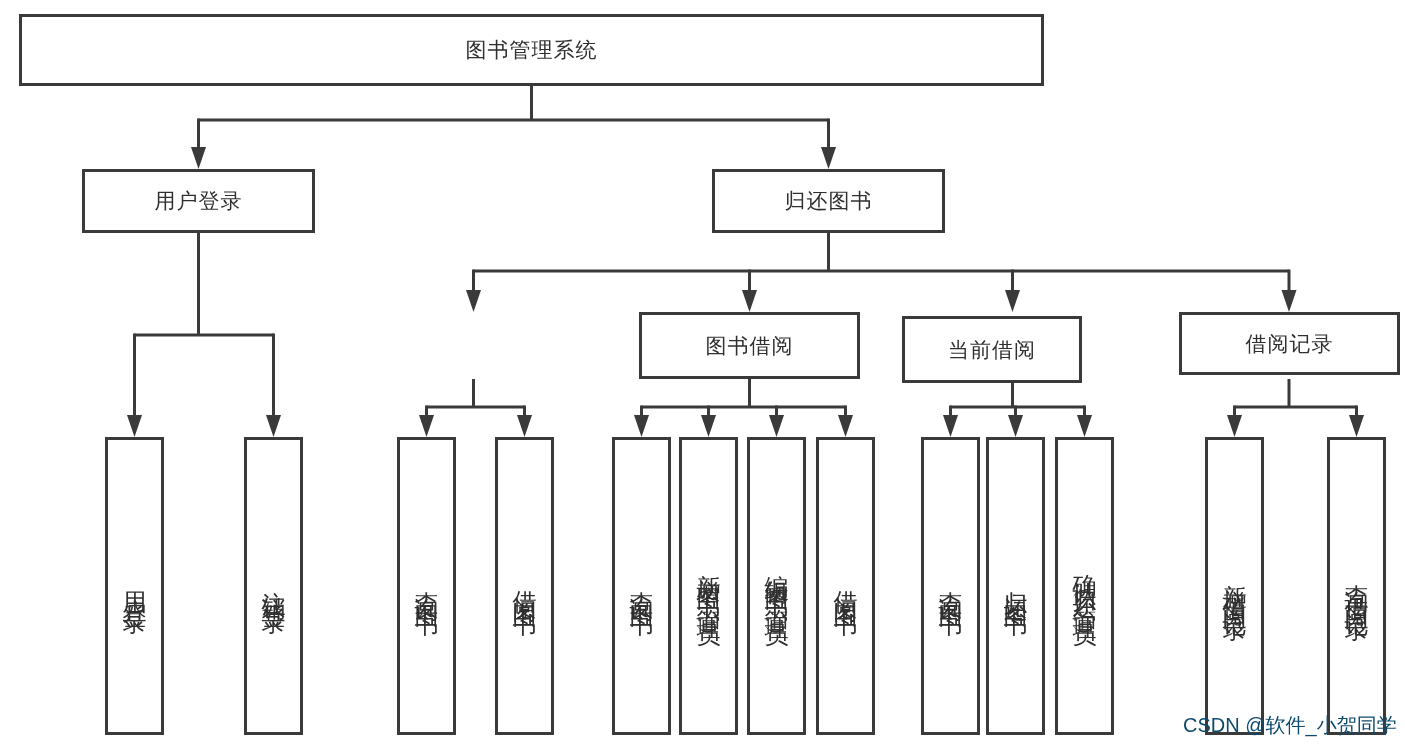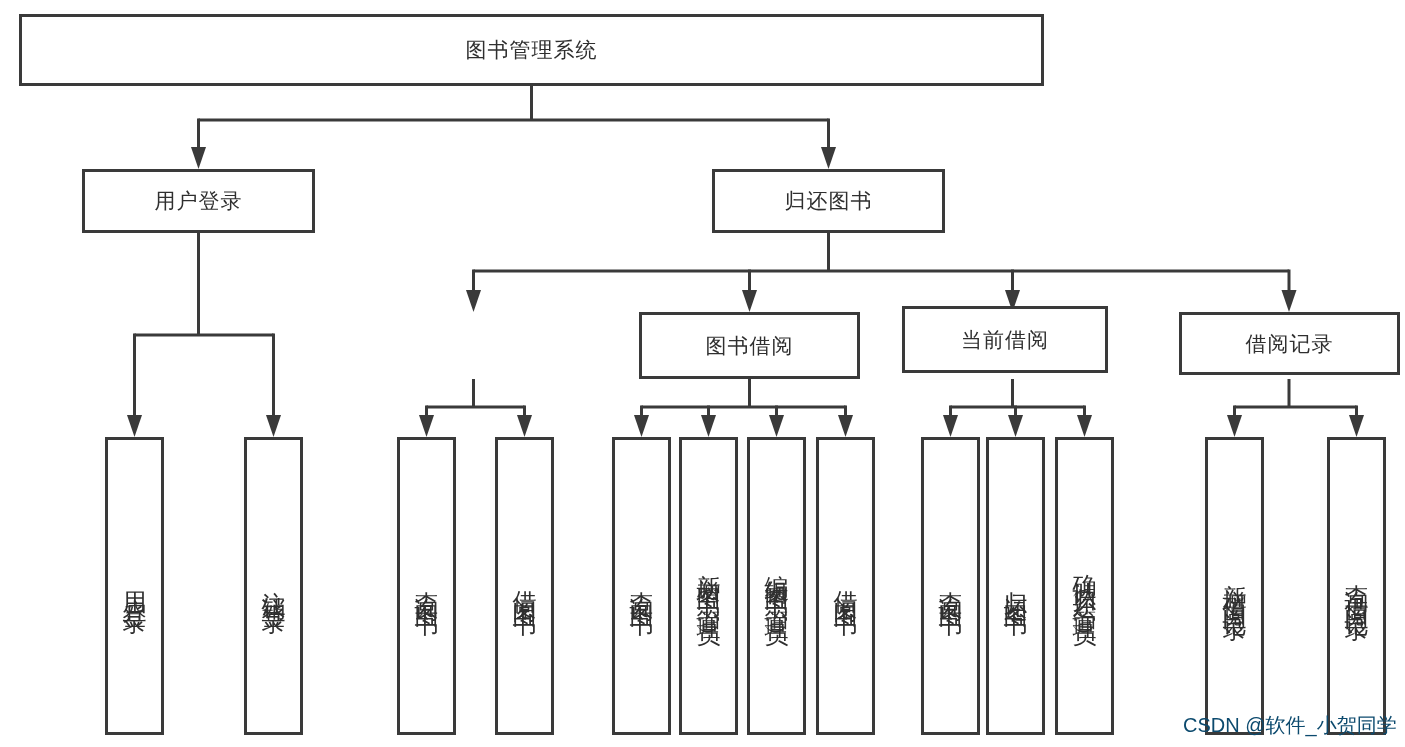--- a/index.html
+++ b/index.html
@@ -103,21 +103,21 @@
       <polygon points="1349,415 1364,415 1356.5,437"></polygon>
     </g>
   </svg>
 
   <div class="box hbox" style="left:19px; top:14px; width:1025px; height:72px;">图书管理系统</div>
 
   <div class="box hbox" style="left:82px; top:169px; width:233px; height:64px;">用户登录</div>
   <div class="box hbox" style="left:712px; top:169px; width:233px; height:64px;">归还图书</div>
 
   <div class="box hbox" style="left:639px; top:312px; width:221px; height:67px;">图书借阅</div>
-  <div class="box hbox" style="left:902px; top:306px; width:206px; height:67px;">当前借阅</div>
+  <div class="box hbox" style="left:902px; top:316px; width:180px; height:67px;">当前借阅</div>
   <div class="box hbox" style="left:1179px; top:312px; width:221px; height:63px;">借阅记录</div>
 
   <div class="box leaf" style="left:105px; top:437px; width:59px; height:298px;">用户登录</div>
   <div class="box leaf" style="left:244px; top:437px; width:59px; height:298px;">注销登录</div>
 
   <div class="box leaf" style="left:397px; top:437px; width:59px; height:298px;">查询图书</div>
   <div class="box leaf" style="left:495px; top:437px; width:59px; height:298px;">借阅图书</div>
 
   <div class="box leaf" style="left:612px; top:437px; width:59px; height:298px;">查询图书</div>
   <div class="box leaf" style="left:679px; top:437px; width:59px; height:298px;">新增图书（管理员）</div>

